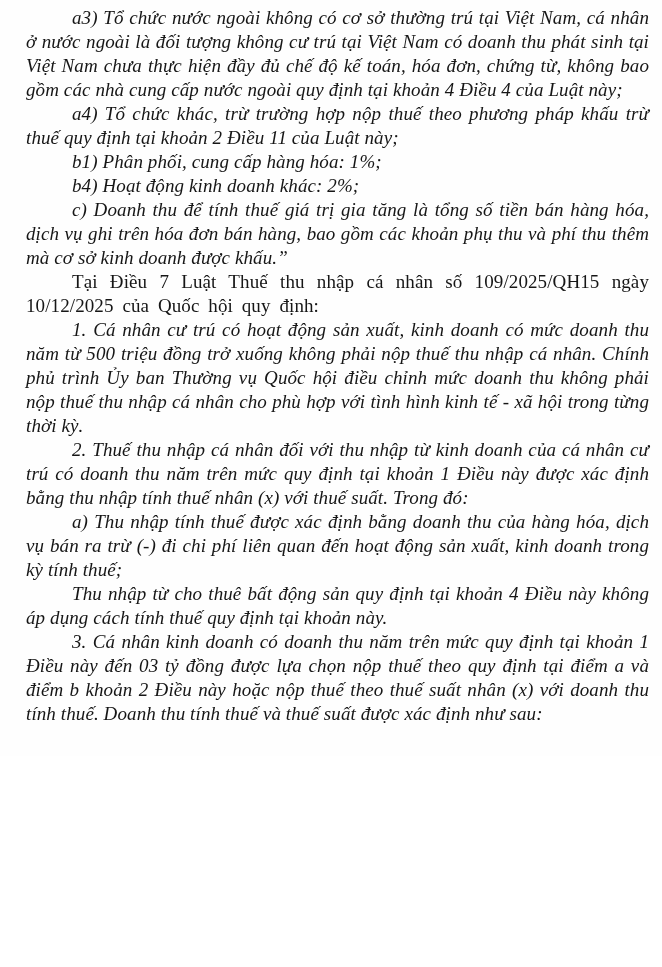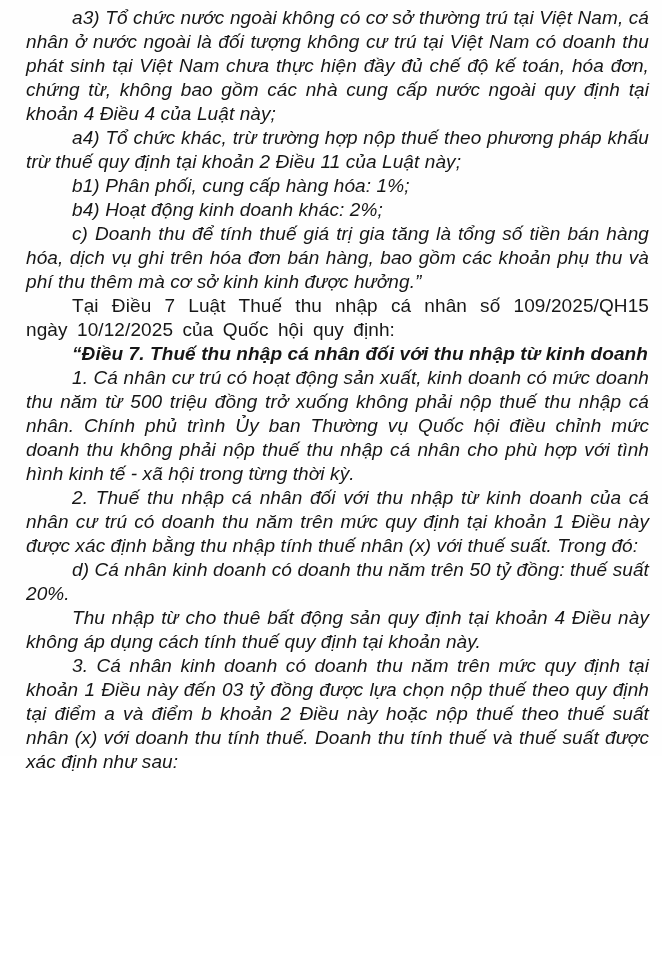--- a/index.html
+++ b/index.html
@@ -13,21 +13,21 @@
     height: 967px;
     overflow: hidden;
   }
   .page {
     box-sizing: border-box;
     width: 662px;
     height: 756px;
     padding: 6px 13px 0 26px;
     background: #fefefe;
     color: #161616;
-    font-family: Liberation Sans, sans-serif;
+    font-family: Liberation Serif, serif;
   }
   p.para {
     margin: 0;
     padding: 0;
     font-style: italic;
     font-weight: normal;
     font-size: 19px;
     line-height: 24px;
     text-align: justify;
     text-indent: 46px;
@@ -42,21 +42,20 @@
   }
 </style>
 </head>
 <body>
 
 <div class="page">
   <p class="para">a3) Tổ chức nước ngoài không có cơ sở thường trú tại Việt Nam, cá nhân ở nước ngoài là đối tượng không cư trú tại Việt Nam có doanh thu phát sinh tại Việt Nam chưa thực hiện đầy đủ chế độ kế toán, hóa đơn, chứng từ, không bao gồm các nhà cung cấp nước ngoài quy định tại khoản 4 Điều 4 của Luật này;</p>
   <p class="para">a4) Tổ chức khác, trừ trường hợp nộp thuế theo phương pháp khấu trừ thuế quy định tại khoản 2 Điều 11 của Luật này;</p>
   <p class="para">b1) Phân phối, cung cấp hàng hóa: 1%;</p>
   <p class="para">b4) Hoạt động kinh doanh khác: 2%;</p>
-  <p class="para">c) Doanh thu để tính thuế giá trị gia tăng là tổng số tiền bán hàng hóa, dịch vụ ghi trên hóa đơn bán hàng, bao gồm các khoản phụ thu và phí thu thêm mà cơ sở kinh kinh được hưởng.”</p>
+  <p class="para">c) Doanh thu để tính thuế giá trị gia tăng là tổng số tiền bán hàng hóa, dịch vụ ghi trên hóa đơn bán hàng, bao gồm các khoản phụ thu và phí thu thêm mà cơ sở kinh doanh được khấu.”</p>
   <p class="para upright">Tại Điều 7 Luật Thuế thu nhập cá nhân số 109/2025/QH15 ngày 10/12/2025 của Quốc hội quy định:</p>
-  <p class="para heading">“Điều 7. Thuế thu nhập cá nhân đối với thu nhập từ kinh doanh</p>
   <p class="para">1. Cá nhân cư trú có hoạt động sản xuất, kinh doanh có mức doanh thu năm từ 500 triệu đồng trở xuống không phải nộp thuế thu nhập cá nhân. Chính phủ trình Ủy ban Thường vụ Quốc hội điều chỉnh mức doanh thu không phải nộp thuế thu nhập cá nhân cho phù hợp với tình hình kinh tế - xã hội trong từng thời kỳ.</p>
   <p class="para">2. Thuế thu nhập cá nhân đối với thu nhập từ kinh doanh của cá nhân cư trú có doanh thu năm trên mức quy định tại khoản 1 Điều này được xác định bằng thu nhập tính thuế nhân (x) với thuế suất. Trong đó:</p>
-  <p class="para">d) Cá nhân kinh doanh có doanh thu năm trên 50 tỷ đồng: thuế suất 20%.</p>
+  <p class="para">a) Thu nhập tính thuế được xác định bằng doanh thu của hàng hóa, dịch vụ bán ra trừ (-) đi chi phí liên quan đến hoạt động sản xuất, kinh doanh trong kỳ tính thuế;</p>
   <p class="para">Thu nhập từ cho thuê bất động sản quy định tại khoản 4 Điều này không áp dụng cách tính thuế quy định tại khoản này.</p>
   <p class="para">3. Cá nhân kinh doanh có doanh thu năm trên mức quy định tại khoản 1 Điều này đến 03 tỷ đồng được lựa chọn nộp thuế theo quy định tại điểm a và điểm b khoản 2 Điều này hoặc nộp thuế theo thuế suất nhân (x) với doanh thu tính thuế. Doanh thu tính thuế và thuế suất được xác định như sau:</p>
 </div>
 
 </body></html>

